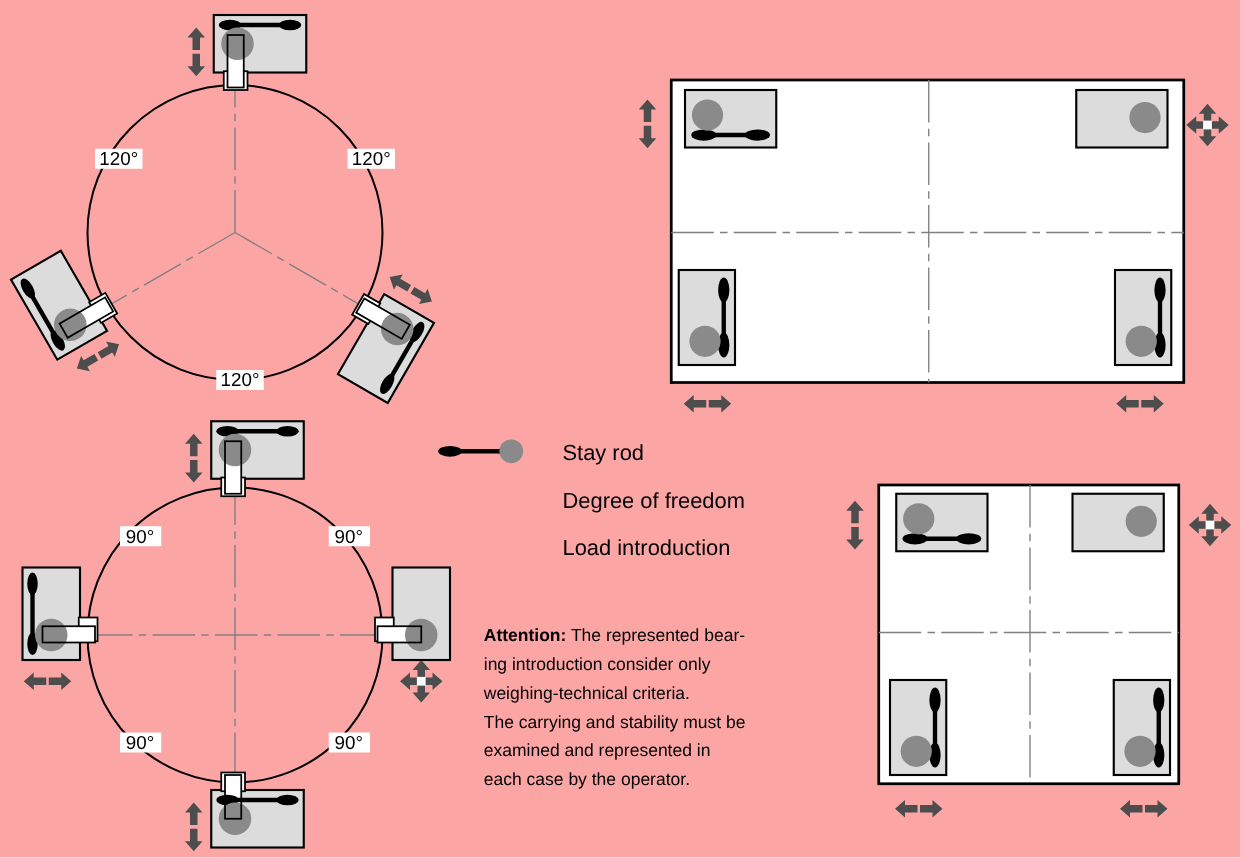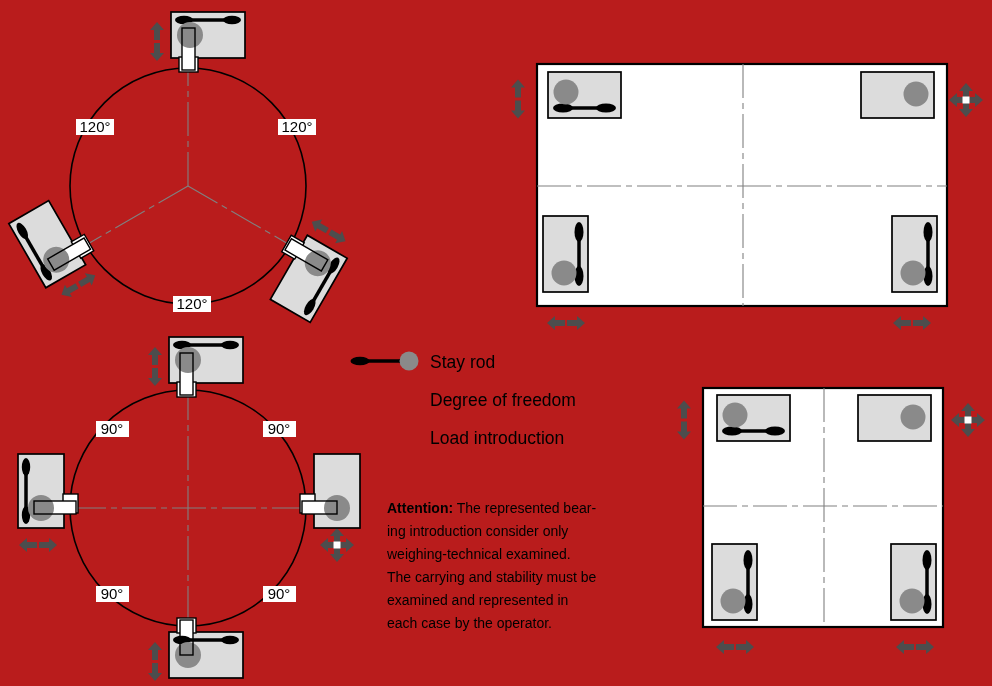--- a/index.html
+++ b/index.html
@@ -1,34 +1,34 @@
 <!DOCTYPE html>
 <html><head>
 <meta charset="utf-8">
 <style>
   html,body{margin:0;padding:0;background:#fff;width:992px;height:686px;overflow:hidden;
             font-family:"Liberation Sans",sans-serif;}
-  .stage{position:relative;width:992px;height:686px;background:#b91c1c;}
+  .stage{position:relative;width:992px;height:686px;background:#fca5a5;}
   svg{position:absolute;left:0;top:0;}
   svg text{font-family:"Liberation Sans",sans-serif;font-size:15px;fill:#000;}
   .box{fill:#dcdcdc;stroke:#000;stroke-width:1.7;}
   .bigbox{fill:#fff;stroke:#000;stroke-width:2.2;}
   .arc{fill:none;stroke:#000;stroke-width:1.6;}
   .cl{stroke:#808080;stroke-width:1.1;fill:none;stroke-dasharray:34 5 6 5;}
   .wf{fill:#fff;stroke:#000;stroke-width:1.4;}
   .ff{fill:#fff;stroke:none;}
   .nf{fill:none;stroke:#000;stroke-width:1.4;}
   .rod line{stroke:#000;stroke-width:3.5;}
   .rod ellipse{fill:#000;}
   .load{fill:#8a8a8a;}
   .lblbg{fill:#fff;stroke:none;}
   .legend{position:absolute;left:346px;top:350px;}
   .lrow{display:flex;align-items:center;height:24px;margin-bottom:14px;}
   .licon{width:76px;display:inline-block;}
-  .llabel{font-size:17.5px;color:#000;margin-left:8px;white-space:nowrap;}
+  .llabel{font-size:17.5px;color:#000;margin-left:28px;white-space:nowrap;}
   .attention{position:absolute;left:387px;top:497px;width:300px;font-size:14px;
              line-height:23px;color:#000;}
   .attention strong{font-weight:bold;}
 </style>
 </head>
 <body>
 
 <div class="stage">
 
 <svg width="992" height="686" viewBox="0 0 992 686">
@@ -214,19 +214,19 @@
           </svg>
     </span>
     <span class="llabel">Load introduction</span>
   </div>
 </div>
 
 <div class="attention">
   <strong>Attention:</strong>
   <span>The represented bear-</span><br>
   <span>ing introduction consider only</span><br>
-  <span>weighing-technical examined.</span><br>
+  <span>weighing-technical criteria.</span><br>
   <span>The carrying and stability must be</span><br>
   <span>examined and represented in</span><br>
   <span>each case by the operator.</span>
 </div>
 
 </div>
 
 </body></html>

